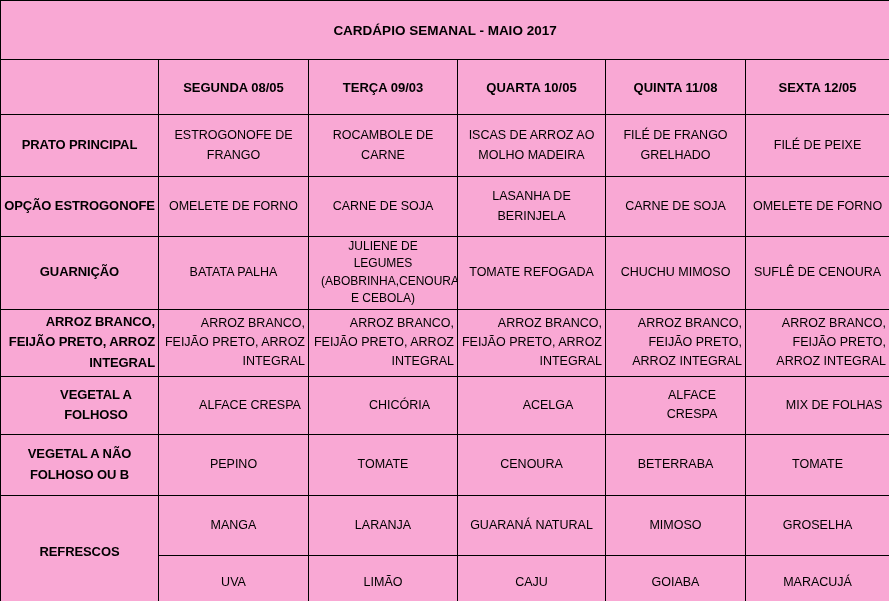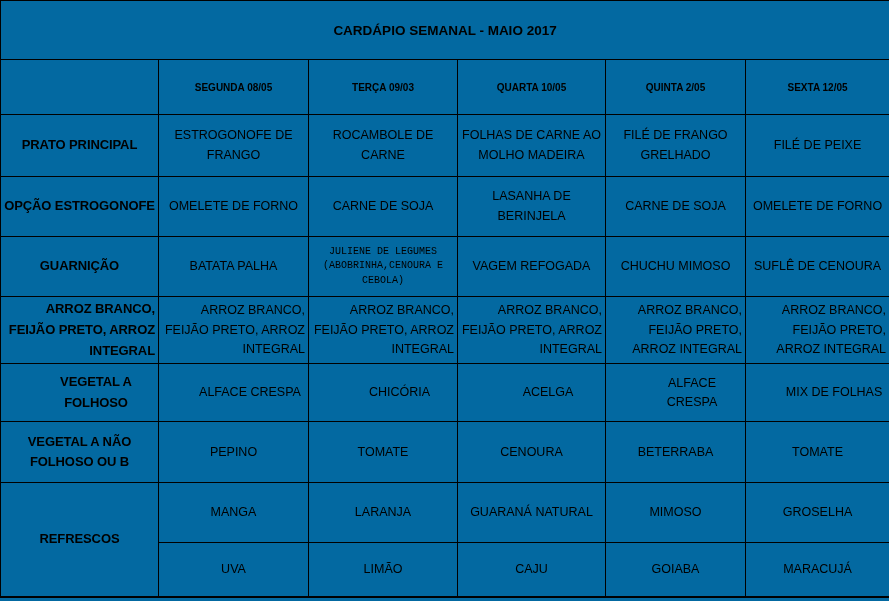--- a/index.html
+++ b/index.html
@@ -3,21 +3,21 @@
 <meta charset="utf-8">
 <style>
   html, body {
     margin: 0;
     padding: 0;
     background: #ffffff;
   }
   .sheet {
     width: 889px;
     height: 601px;
-    background: #0369a1;
+    background: #f9a8d4;
     box-sizing: border-box;
   }
   table.menu {
     border-collapse: collapse;
     table-layout: fixed;
     width: 889px;
     font-family: "Liberation Sans", sans-serif;
     color: #000000;
   }
   table.menu td {
@@ -29,40 +29,39 @@
     overflow: hidden;
   }
   td.title-cell {
     font-weight: bold;
     font-size: 13.5px;
     height: 59px;
     border-bottom: 1px solid #000;
   }
   td.day-header {
     font-weight: bold;
-    font-size: 10px;
+    font-size: 13px;
     height: 55px;
   }
   td.row-label {
     text-align: left;
     font-weight: bold;
     font-size: 13px;
     letter-spacing: -0.1px;
     padding-left: 5px;
     line-height: 1.6;
   }
   td.cell {
     font-size: 12.5px;
     line-height: 1.55;
   }
   td.cell.small {
-    font-size: 10px;
+    font-size: 12px;
     line-height: 1.45;
     padding: 1px 12px;
-    font-family: Liberation Mono, monospace;
   }
   tr.r-prato td     { height: 62px; }
   tr.r-veg td       { height: 60px; }
   tr.r-guarnicao td { height: 60px; }
   tr.r-arroz td     { height: 62px; text-align: right; }
   tr.r-folhoso td   { height: 58px; padding-left: 36px; }
   tr.r-naofolhoso td{ height: 61px; }
   tr.r-refresco1 td { height: 60px; }
   tr.r-refresco2 td { height: 54px; }
   table.menu { border: 1px solid #000; border-bottom: 2px solid #000; }
@@ -84,47 +83,47 @@
     <tbody>
         <tr class="r-title">
       <td class="title-cell" colspan="6">CARDÁPIO SEMANAL - MAIO 2017</td>
     </tr>
 
     <tr class="r-header">
       <td class="day-header"></td>
       <td class="day-header">SEGUNDA  08/05</td>
       <td class="day-header">TERÇA  09/03</td>
       <td class="day-header">QUARTA 10/05</td>
-      <td class="day-header">QUINTA 2/05</td>
+      <td class="day-header">QUINTA 11/08</td>
       <td class="day-header">SEXTA 12/05</td>
     </tr>
 
     <tr class="r-prato">
       <td class="row-label">PRATO PRINCIPAL</td>
       <td class="cell">ESTROGONOFE DE FRANGO</td>
       <td class="cell">ROCAMBOLE DE CARNE</td>
-      <td class="cell">FOLHAS DE CARNE AO MOLHO MADEIRA</td>
+      <td class="cell">ISCAS DE ARROZ AO MOLHO MADEIRA</td>
       <td class="cell">FILÉ DE FRANGO GRELHADO</td>
       <td class="cell">FILÉ DE PEIXE</td>
     </tr>
 
     <tr class="r-veg">
       <td class="row-label">OPÇÃO ESTROGONOFE</td>
       <td class="cell">OMELETE DE FORNO</td>
       <td class="cell">CARNE DE SOJA</td>
       <td class="cell">LASANHA DE BERINJELA</td>
       <td class="cell">CARNE DE SOJA</td>
       <td class="cell">OMELETE DE FORNO</td>
     </tr>
 
     <tr class="r-guarnicao">
       <td class="row-label">GUARNIÇÃO</td>
       <td class="cell">BATATA PALHA</td>
       <td class="cell small">JULIENE DE LEGUMES (ABOBRINHA,CENOURA  E CEBOLA)</td>
-      <td class="cell">VAGEM  REFOGADA</td>
+      <td class="cell">TOMATE  REFOGADA</td>
       <td class="cell">CHUCHU MIMOSO</td>
       <td class="cell">SUFLÊ DE CENOURA</td>
     </tr>
 
     <tr class="r-arroz">
       <td class="row-label">ARROZ BRANCO, FEIJÃO PRETO, ARROZ INTEGRAL</td>
       <td class="cell">ARROZ BRANCO, FEIJÃO PRETO, ARROZ INTEGRAL</td>
       <td class="cell">ARROZ BRANCO, FEIJÃO PRETO, ARROZ INTEGRAL</td>
       <td class="cell">ARROZ BRANCO, FEIJÃO PRETO, ARROZ INTEGRAL</td>
       <td class="cell">ARROZ BRANCO, FEIJÃO PRETO, ARROZ INTEGRAL</td>

